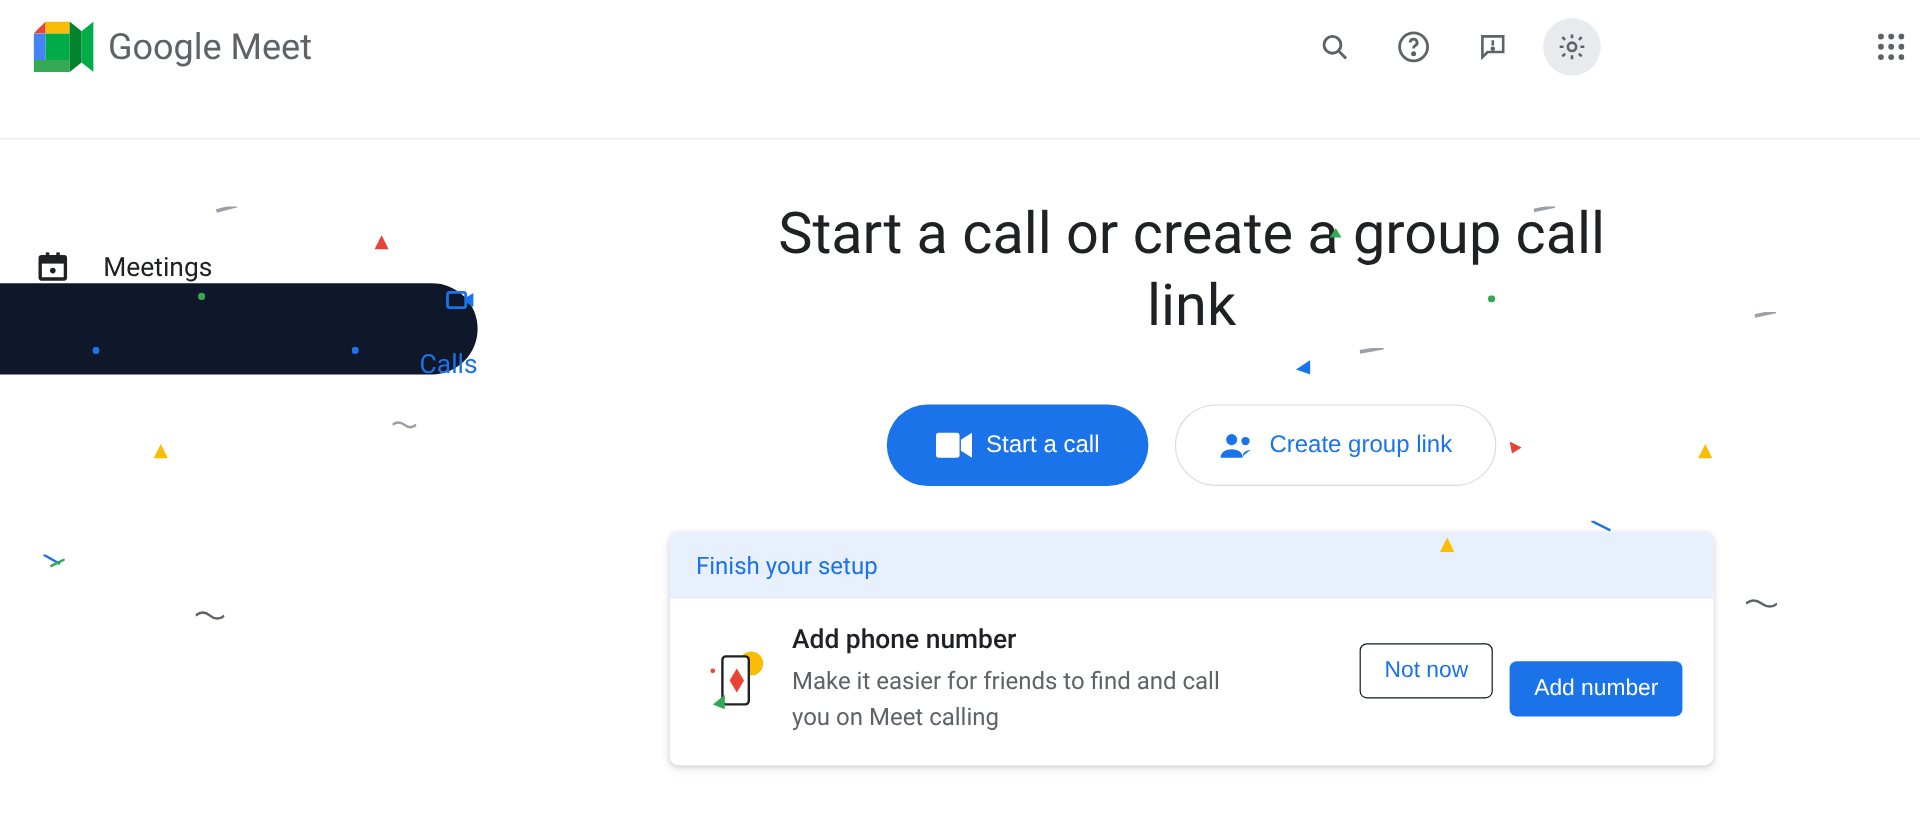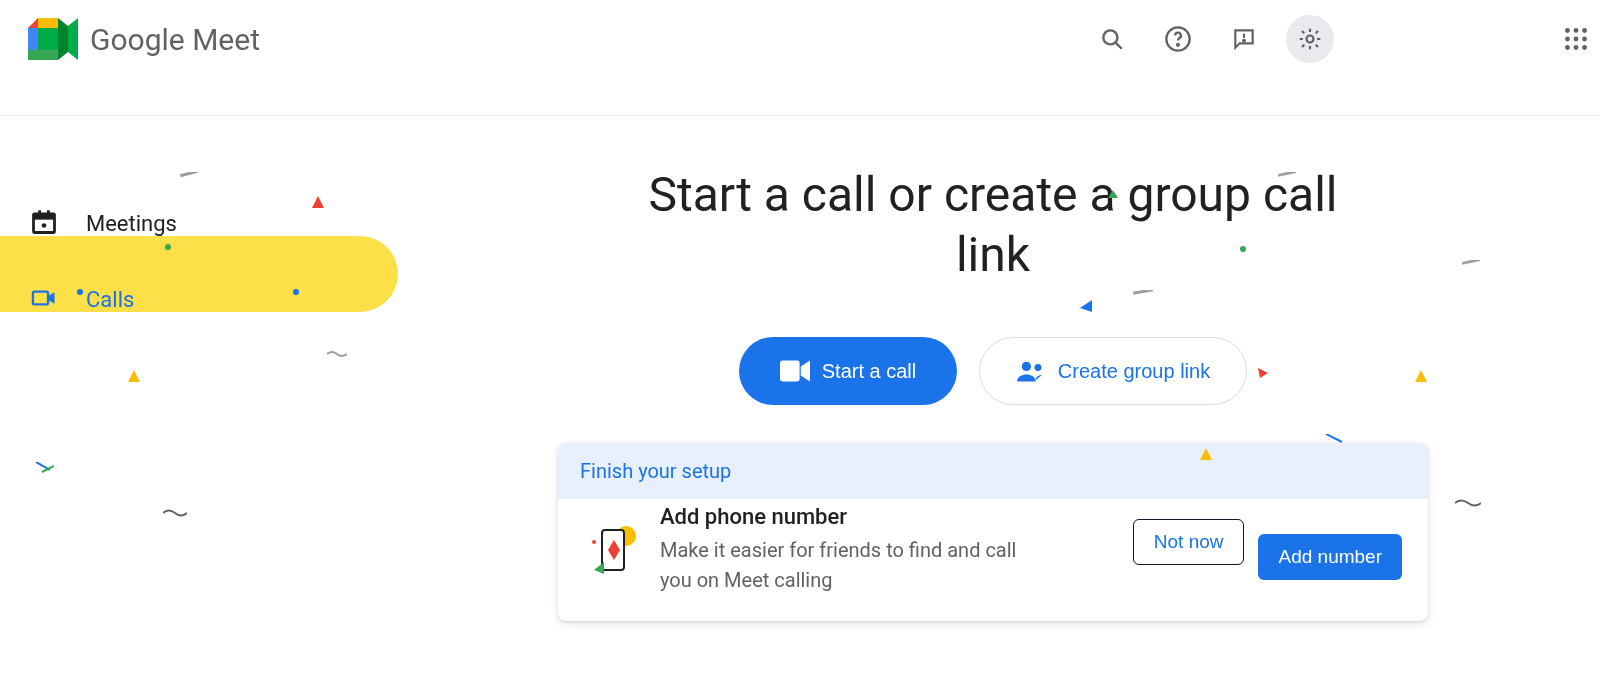--- a/index.html
+++ b/index.html
@@ -85,23 +85,24 @@
       align-items: flex-end;
       gap: 28px;
       height: 76px;
       padding-left: 30px;
       font-size: 22px;
       color: #202124;
       cursor: pointer;
       width: 398px;
     }
     .nav-item.active {
-      background: #fde047;
+      background: #0f172a;
       color: #1a73e8;
       border-radius: 0 40px 40px 0;
+      flex-direction: column;
     }
     .nav-item .icon-slot {
       width: 28px;
       height: 28px;
       display: flex;
       align-items: center;
       justify-content: center;
     }
     
     .main {
@@ -158,21 +159,21 @@
       box-shadow: 0 1px 3px rgba(60,64,67,.15), 0 3px 8px rgba(60,64,67,.12);
       overflow: hidden;
     }
     .setup-head {
       background: #e8f0fe;
       color: #1a73e8;
       font-size: 20px;
       padding: 16px 22px;
     }
     .setup-body {
-      padding: 5px 26px 26px 26px;
+      padding: 22px 26px 26px 26px;
       display: flex;
       align-items: center;
       gap: 20px;
     }
     .setup-illus {
       width: 56px;
       height: 56px;
       flex-shrink: 0;
       position: relative;
     }

